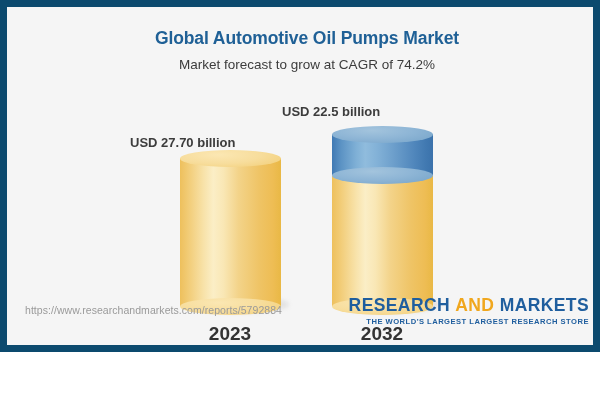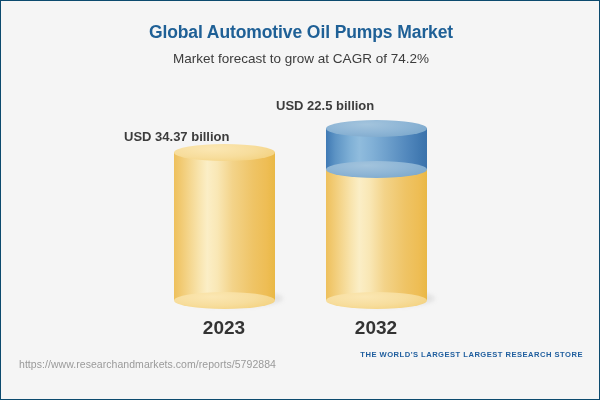--- a/index.html
+++ b/index.html
@@ -8,24 +8,24 @@
     background: #ffffff;
   }
   body {
     width: 600px; height: 400px;
     overflow: hidden;
     font-family: "Liberation Sans", sans-serif;
     -webkit-font-smoothing: antialiased;
   }
   #canvas {
     position: relative;
-    width: 600px; height: 400px;
+    width: 600px; height: 352px;
     box-sizing: border-box;
     background: #f5f5f5;
-    border: 1px solid #0c4a6e;
+    border: 7px solid #0c4a6e;
     overflow: hidden;
   }
 
   
   #header {
     position: absolute;
     top: 20px; left: 0; width: 600px;
     text-align: center;
   }
   #chart-title {
@@ -150,21 +150,21 @@
 
   <div id="header">
     <div id="chart-title">Global Automotive Oil Pumps Market</div>
     <div id="chart-subtitle">Market forecast to grow at CAGR of 74.2%</div>
   </div>
 
   <div id="plot">
 
     <div class="bar-group">
 
-      <div class="value-label" style="left:123px; top:128px;">USD 34.37 billion</div>
+      <div class="value-label" style="left:123px; top:128px;">USD 27.70 billion</div>
 
       <div class="cylinder" style="left:173px; top:143px; width:101px; height:164px;">
         <div class="cyl-shadow" style="left:8px; top:146px; width:101px; height:17px;"></div>
         <div class="seg yellow" style="left:0; top:0; width:101px; height:164px;">
           <div class="seg-body" style="top:8px; height:148px;"></div>
           <div class="seg-cap" style="top:148px; height:17px;"></div>
           <div class="seg-cap" style="top:0px; height:17px;"></div>
         </div>
       </div>
 
@@ -192,17 +192,18 @@
 
       <div class="year-label" style="left:275px; top:316px;">2032</div>
     </div>
 
   </div>
 
   <div id="footer">
     <div id="source-url">https://www.researchandmarkets.com/reports/5792884</div>
 
     <div id="brand-logo">
+      <div id="brand-wordmark"><span class="brand-blue">RESEARCH</span><span class="brand-blue">&nbsp;</span><span class="brand-gold">AND</span><span class="brand-blue">&nbsp;</span><span class="brand-blue">MARKETS</span></div>
       <div id="brand-tagline">THE WORLD'S LARGEST LARGEST RESEARCH STORE</div>
     </div>
   </div>
 
 </div>
 
 </body></html>

